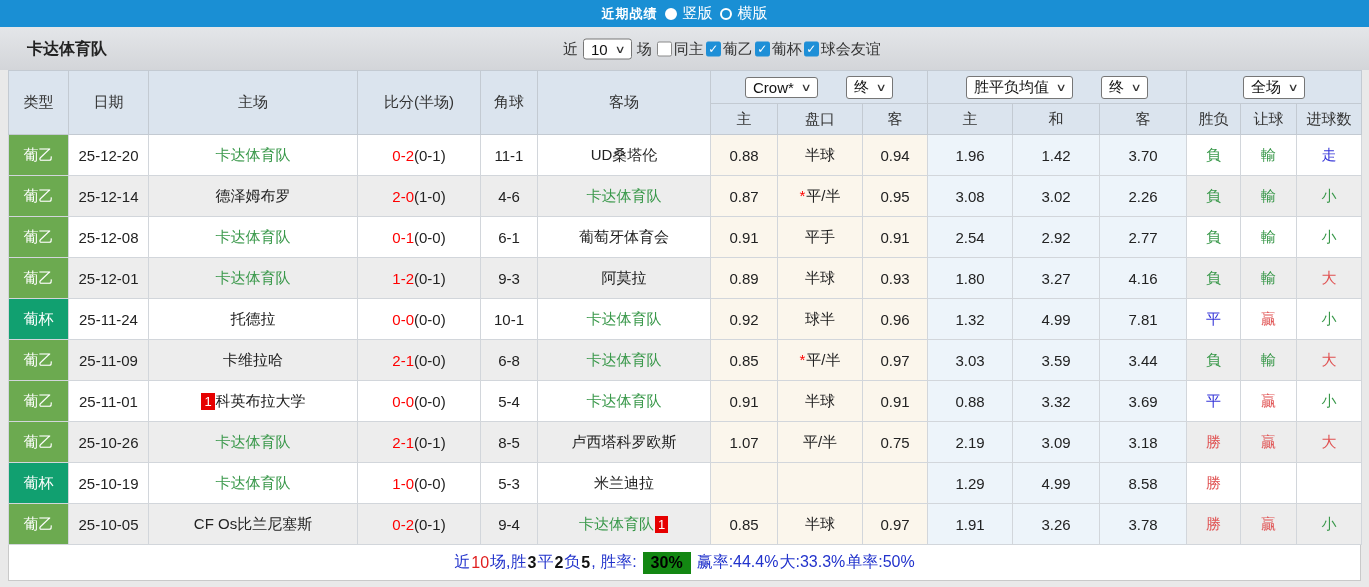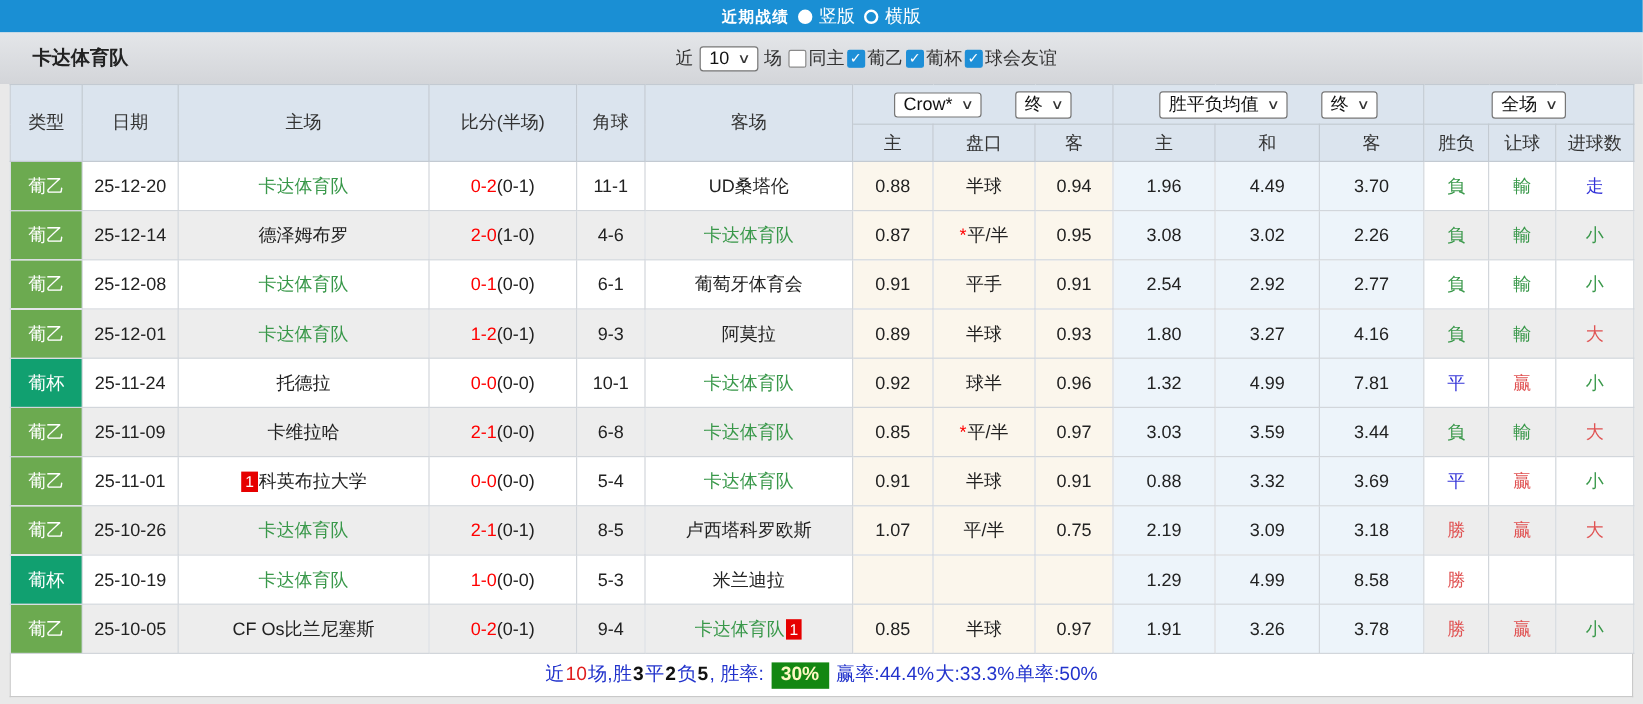--- a/index.html
+++ b/index.html
@@ -55,21 +55,21 @@
   .res-blue  { color:var(--res-blue,#3434d8); }
   .hdr-sel-wrap { display:flex; justify-content:center; align-items:center; gap:28px; }
 
   
   .summary { width:1353px; margin:0 8px; height:36px; background:#fff;
     border:1px solid #c9c9c9; border-top:0; display:flex; align-items:center;
     justify-content:center; font-size:16px; gap:1px; }
   .seg-blue { color:var(--sum-blue,#2233cc); }
   .seg-red { color:#e01e1e; }
   .seg-black { color:#111; font-weight:bold; }
-  .seg-badge { background:var(--rate-badge,#138712); color:#fef9c3; padding:2px 8px;
+  .seg-badge { background:var(--rate-badge,#138712); color:#000000; padding:2px 8px;
     margin:0 5px; font-weight:bold; }
 </style>
 </head>
 <body>
 
 <div class="topbar">
   <span class="title">近期战绩</span>
   <span class="radio-group">
     <span class="radio filled"></span>
     <span>竖版</span>
@@ -186,21 +186,21 @@
         <td class="c-type" style="background: rgb(108, 170, 80);">葡乙</td>
         <td>25-12-20</td>
         <td><span class="team-green">卡达体育队</span></td>
         <td><span class="score-red">0-2</span><span>(0-1)</span></td>
         <td>11-1</td>
         <td><span>UD桑塔伦</span></td>
         <td class="c-cream">0.88</td>
         <td class="c-cream">半球</td>
         <td class="c-cream">0.94</td>
         <td class="c-blue">1.96</td>
-        <td class="c-blue">4.49</td>
+        <td class="c-blue">1.42</td>
         <td class="c-blue">3.70</td>
         <td><span class="res-green">負</span></td>
         <td><span class="res-green">輸</span></td>
         <td><span class="res-blue">走</span></td>
       </tr>
       <tr class="row-even">
         <td class="c-type" style="background: rgb(108, 170, 80);">葡乙</td>
         <td>25-12-14</td>
         <td><span>德泽姆布罗</span></td>
         <td><span class="score-red">2-0</span><span>(1-0)</span></td>

